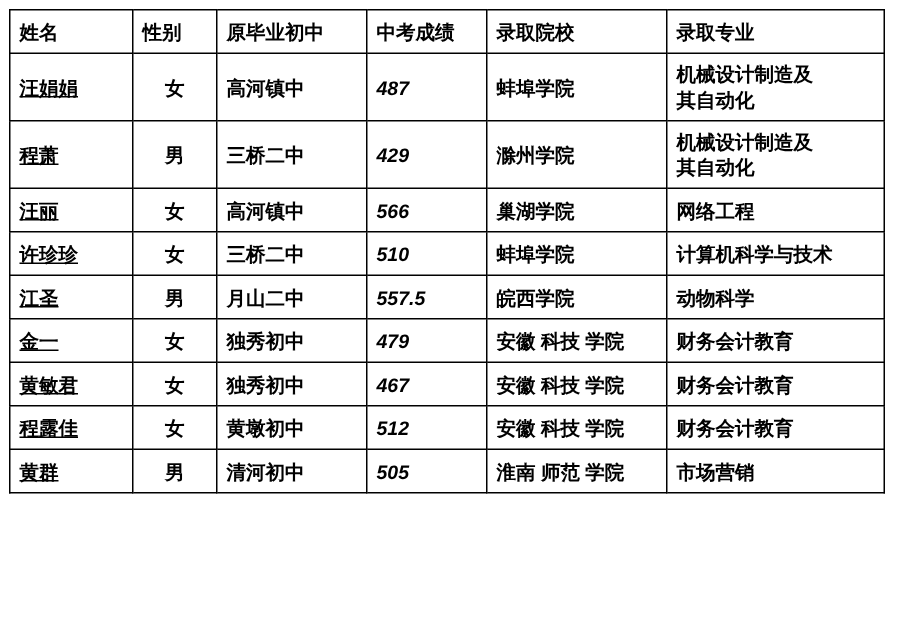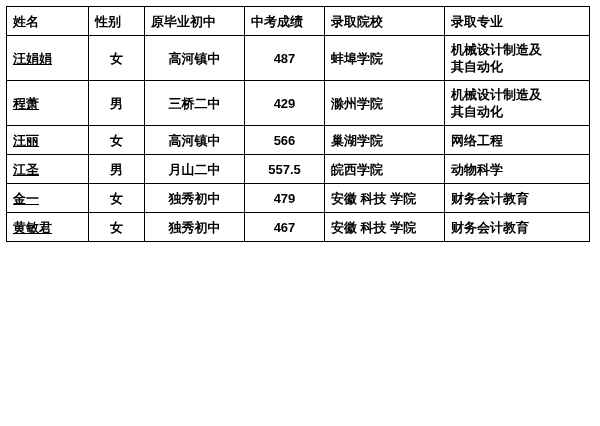--- a/index.html
+++ b/index.html
@@ -52,22 +52,22 @@
   
   col.c0 { width: 82px; }
   col.c1 { width: 56px; }
   col.c2 { width: 100px; }
   col.c3 { width: 80px; }
   col.c4 { width: 120px; }
   col.c5 { width: 145px; }
 
   td.col-name   { text-align: left; text-decoration: underline; }
   td.col-gender { text-align: center; }
-  td.col-school { text-align: center; }
-  td.col-score  { text-align: center; }
+  td.col-school { text-align: left; }
+  td.col-score  { text-align: left; font-style: italic; }
   td.col-college{ text-align: left; }
   td.col-major  { text-align: left; font-family: Liberation Serif, serif; }
 </style>
 </head>
 <body>
 
 <div id="sheet">
   <table class="data-table">
     <colgroup>
       <col class="c0">
@@ -108,20 +108,28 @@
       </tr>
       <tr>
         <td class="col-name">汪丽</td>
         <td class="col-gender">女</td>
         <td class="col-school">高河镇中</td>
         <td class="col-score">566</td>
         <td class="col-college">巢湖学院</td>
         <td class="col-major">网络工程</td>
       </tr>
       <tr>
+        <td class="col-name">许珍珍</td>
+        <td class="col-gender">女</td>
+        <td class="col-school">三桥二中</td>
+        <td class="col-score">510</td>
+        <td class="col-college">蚌埠学院</td>
+        <td class="col-major">计算机科学与技术</td>
+      </tr>
+      <tr>
         <td class="col-name">江圣</td>
         <td class="col-gender">男</td>
         <td class="col-school">月山二中</td>
         <td class="col-score">557.5</td>
         <td class="col-college">皖西学院</td>
         <td class="col-major">动物科学</td>
       </tr>
       <tr>
         <td class="col-name">金一</td>
         <td class="col-gender">女</td>
@@ -131,15 +139,31 @@
         <td class="col-major">财务会计教育</td>
       </tr>
       <tr>
         <td class="col-name">黄敏君</td>
         <td class="col-gender">女</td>
         <td class="col-school">独秀初中</td>
         <td class="col-score">467</td>
         <td class="col-college">安徽 科技 学院</td>
         <td class="col-major">财务会计教育</td>
       </tr>
+      <tr>
+        <td class="col-name">程露佳</td>
+        <td class="col-gender">女</td>
+        <td class="col-school">黄墩初中</td>
+        <td class="col-score">512</td>
+        <td class="col-college">安徽 科技 学院</td>
+        <td class="col-major">财务会计教育</td>
+      </tr>
+      <tr>
+        <td class="col-name">黄群</td>
+        <td class="col-gender">男</td>
+        <td class="col-school">清河初中</td>
+        <td class="col-score">505</td>
+        <td class="col-college">淮南 师范 学院</td>
+        <td class="col-major">市场营销</td>
+      </tr>
     </tbody>
   </table>
 </div>
 
 </body></html>

